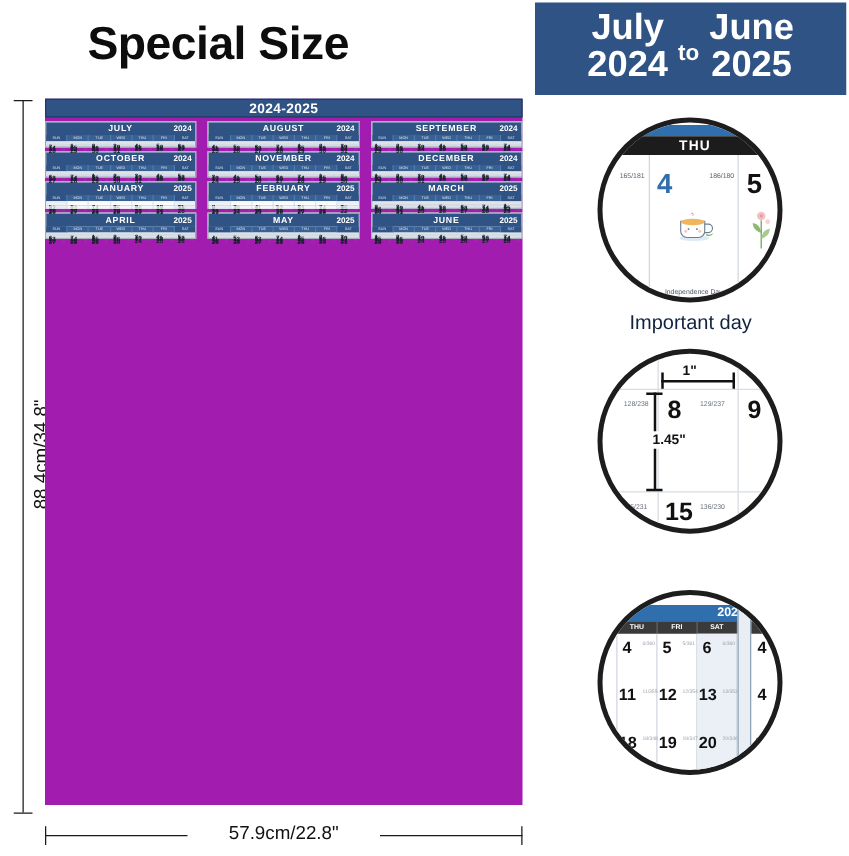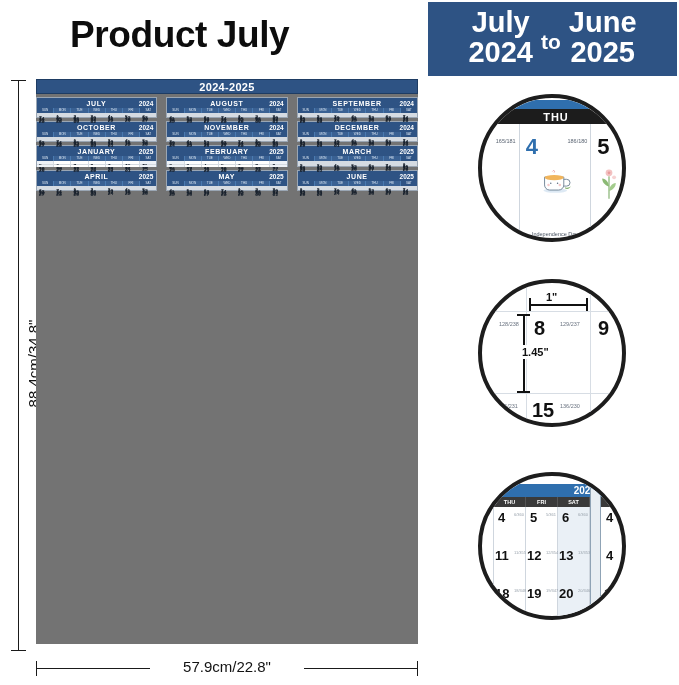--- a/index.html
+++ b/index.html
@@ -15,39 +15,39 @@
   }
   #range-banner{
     position:absolute;left:428px;top:2px;width:249px;height:74px;
     background:#2e5384;color:#ffffff;
     display:flex;align-items:center;justify-content:center;gap:8px;
     box-sizing:border-box;padding:2px 6px 4px 6px;
   }
   #range-banner .col{
     font-size:29px;font-weight:bold;line-height:1.02;text-align:center;
   }
-  #range-banner .to{font-size:21px;font-weight:bold;padding-top:8px;}
+  #range-banner .to{font-size:18px;font-weight:bold;padding-top:8px;}
   
   .dim-line-v{position:absolute;left:18px;top:80px;width:1px;height:570px;background:#1a1a1a;}
   .dim-cap-top{position:absolute;left:11px;top:80px;width:15px;height:1px;background:#1a1a1a;}
   .dim-cap-bot{position:absolute;left:11px;top:650px;width:15px;height:1px;background:#1a1a1a;}
   #height-label{
     position:absolute;left:-47px;top:355px;width:160px;text-align:center;
     font-size:15px;color:#121212;
     transform:rotate(-90deg);transform-origin:center center;white-space:nowrap;
   }
   .dim-line-h{position:absolute;left:36px;top:668px;width:382px;height:1px;background:#1a1a1a;}
   .dim-cap-l{position:absolute;left:36px;top:661px;width:1px;height:15px;background:#1a1a1a;}
   .dim-cap-r{position:absolute;left:417px;top:661px;width:1px;height:15px;background:#1a1a1a;}
   #width-label{
     position:absolute;left:150px;top:658px;width:154px;text-align:center;
     font-size:15px;color:#121212;background:#ffffff;white-space:nowrap;
   }
   
-  #poster{position:absolute;left:36px;top:79px;width:382px;height:565px;background:#737373;}
+  #poster{position:absolute;left:36px;top:79px;width:382px;height:565px;background:#a21caf;}
   #poster-banner{
     height:15px;background:#2e5384;color:#ffffff;border:1px solid #1e3c63;
     display:flex;align-items:center;justify-content:center;
     font-size:11px;font-weight:bold;letter-spacing:.3px;box-sizing:border-box;
   }
   .month-row{display:flex;gap:9px;margin-top:3px;}
   .month{
     flex:1;border:1px solid #9aa6b4;background:#fff;box-sizing:border-box;
     display:flex;flex-direction:column;
   }
@@ -111,21 +111,21 @@
        text-align:center;line-height:10px;border-right:1px solid #555;box-sizing:border-box;}
   .c3-col{position:absolute;top:31px;width:32px;height:117px;border-right:1px solid #cfd6de;box-sizing:border-box;}
   .c3-col.sat{background:#eaf0f6;}
   .c3-n{position:absolute;font-size:13px;font-weight:bold;color:#111;}
   .c3-jd{position:absolute;font-size:4px;color:#9aa3ad;}
   #c3-spine{position:absolute;left:128px;top:0;width:9px;height:148px;background:#e8eef3;border-left:1px solid #8fa3b5;border-right:1px solid #8fa3b5;}
 </style>
 </head>
 <body>
 
-<div id="product-title">Product July</div>
+<div id="product-title">Special Size</div>
 
 <div id="range-banner">
   <div class="col">
     <div>July</div>
     <div>2024</div>
   </div>
   <div class="to">to</div>
   <div class="col">
     <div>June</div>
     <div>2025</div>
@@ -2037,20 +2037,21 @@
           <circle cx="20" cy="12" r="2.4" fill="#e79a9a"></circle>
           <circle cx="29" cy="20" r="3.4" fill="#f6d2d2"></circle>
         </svg>
       </div>
     </div>
     <div id="c1-bluebar"></div>
     <div id="c1-blackL"></div>
     <div id="c1-thu">THU</div>
     <div id="c1-blackR"></div>
   </div>
+  <div class="cap">Important day</div>
 </div>
 
 <div class="detail" style="left:428px;top:279px;">
   <div class="circle" id="c2" style="margin-left:50px;">
     <div class="gl" style="left:44px;top:0;width:1px;height:148px;"></div>
     <div class="gl" style="left:108px;top:0;width:1px;height:148px;"></div>
     <div class="gl" style="left:0;top:28px;width:148px;height:1px;"></div>
     <div class="gl" style="left:0;top:110px;width:148px;height:1px;"></div>
 
     <div class="c2-num" style="left:52px;top:34px;">8</div>

